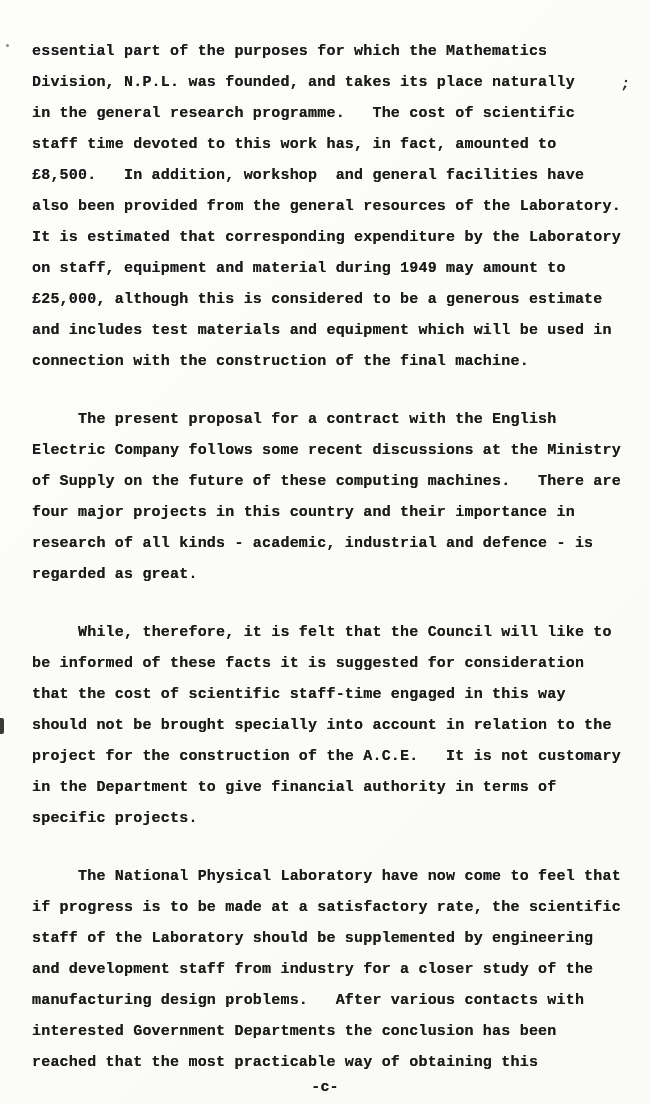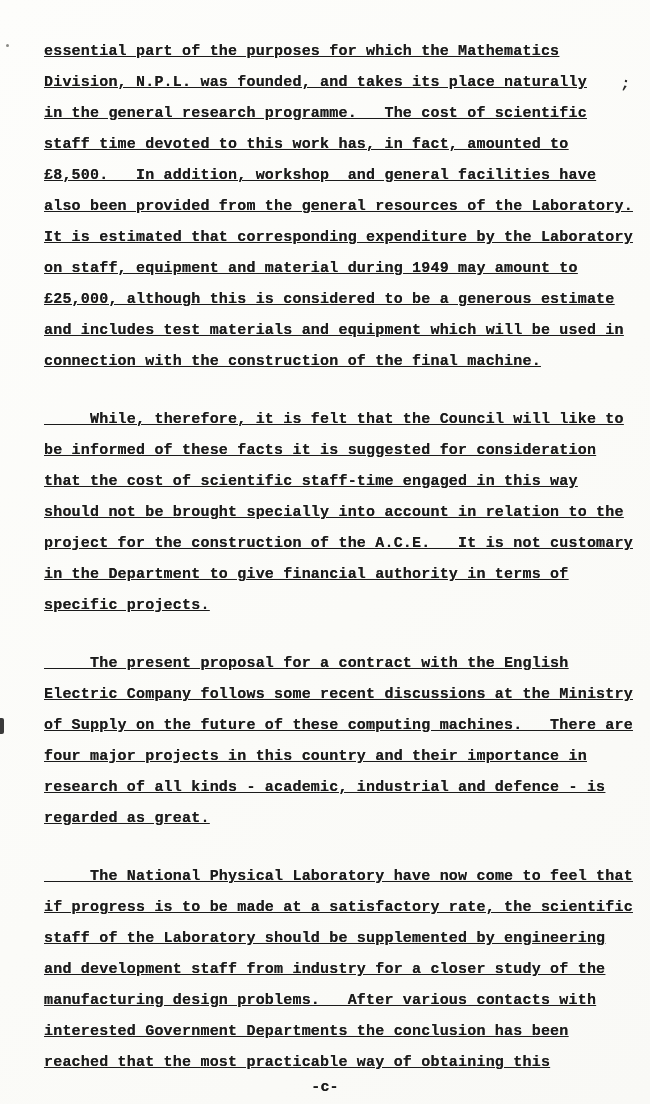--- a/index.html
+++ b/index.html
@@ -18,27 +18,26 @@
     font-weight: bold;
     color: #1b1b1b;
   }
   .doc-body {
     position: absolute;
     left: 28px;
     top: 36px;
     width: 608px;
   }
   .para {
-    margin: 0 0 27px 16px;
+    margin: 0 0 27px 4px;
     font-size: 15px;
     line-height: 31px;
     white-space: pre-wrap;
     letter-spacing: 0.2px;
     text-shadow: 0 0 0.6px rgba(25, 25, 25, 0.75);
-    text-decoration: underline;
   }
   .page-footer {
     position: absolute;
     left: 0;
     right: 0;
     bottom: 8px;
     text-align: center;
     font-size: 15px;
     letter-spacing: 0.2px;
     text-shadow: 0 0 0.6px rgba(25, 25, 25, 0.75);
@@ -87,33 +86,33 @@
 Division, N.P.L. was founded, and takes its place naturally
 in the general research programme.   The cost of scientific
 staff time devoted to this work has, in fact, amounted to
 £8,500.   In addition, workshop  and general facilities have
 also been provided from the general resources of the Laboratory.
 It is estimated that corresponding expenditure by the Laboratory
 on staff, equipment and material during 1949 may amount to
 £25,000, although this is considered to be a generous estimate
 and includes test materials and equipment which will be used in
 connection with the construction of the final machine.</p>
+    <p class="para">     The present proposal for a contract with the English
+Electric Company follows some recent discussions at the Ministry
+of Supply on the future of these computing machines.   There are
+four major projects in this country and their importance in
+research of all kinds - academic, industrial and defence - is
+regarded as great.</p>
     <p class="para">     While, therefore, it is felt that the Council will like to
 be informed of these facts it is suggested for consideration
 that the cost of scientific staff-time engaged in this way
 should not be brought specially into account in relation to the
 project for the construction of the A.C.E.   It is not customary
 in the Department to give financial authority in terms of
 specific projects.</p>
-    <p class="para">     The present proposal for a contract with the English
-Electric Company follows some recent discussions at the Ministry
-of Supply on the future of these computing machines.   There are
-four major projects in this country and their importance in
-research of all kinds - academic, industrial and defence - is
-regarded as great.</p>
     <p class="para">     The National Physical Laboratory have now come to feel that
 if progress is to be made at a satisfactory rate, the scientific
 staff of the Laboratory should be supplemented by engineering
 and development staff from industry for a closer study of the
 manufacturing design problems.   After various contacts with
 interested Government Departments the conclusion has been
 reached that the most practicable way of obtaining this</p>
   </main>
 
   <div class="page-footer">-c-</div>

